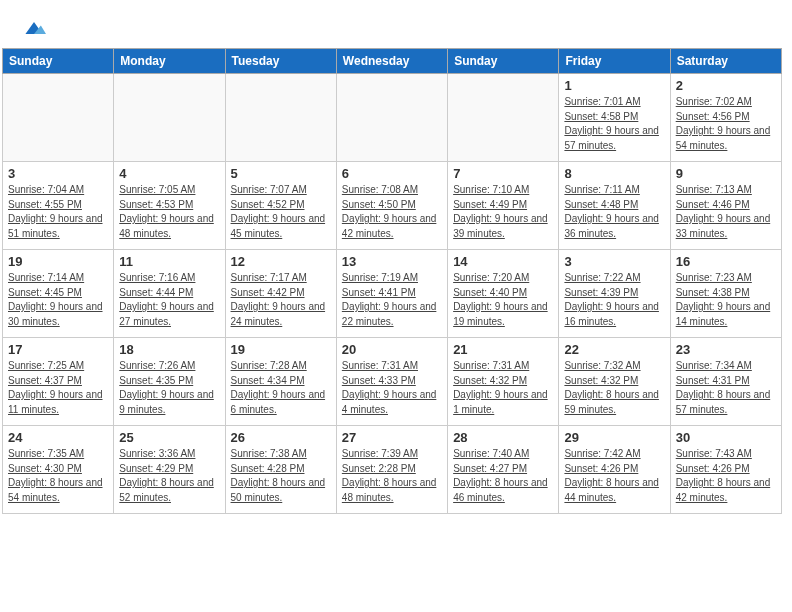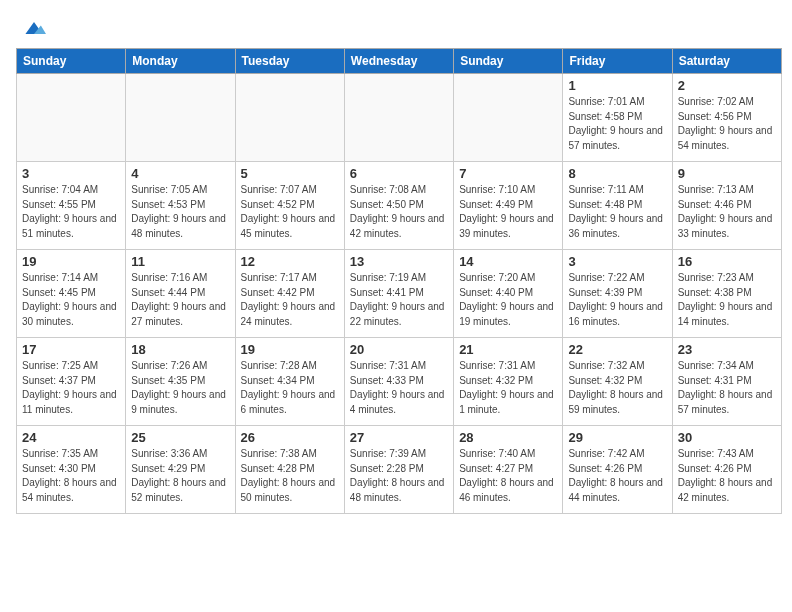--- a/index.html
+++ b/index.html
@@ -31,26 +31,26 @@
       padding: 4px 5px;
       font-size: 10px;
       color: #333;
       height: 88px;
       background: #fff;
     }
     
     .calendar td.empty { background: #f9f9f9; }
     
     .day-number { font-size: 13px; font-weight: bold; color: #333; margin-bottom: 2px; }
-    .day-info { font-size: 10px; color: #444; line-height: 1.45; }
+    .day-info { font-size: 10px; color: #444; line-height: 1.45; text-decoration: underline; }
     
     .logo-wrapper { display: flex; flex-direction: column; align-items: flex-start; }
     .logo-row { display: flex; align-items: center; }
 
-    .calendar-wrapper { padding: 0 10px 10px 16px; }
+    .calendar-wrapper { padding: 0 10px 10px 2px; }
   </style>
 </head>
 <body>
 
 <div class="header">
   <div class="logo-wrapper">
     <div class="logo-row">
       <span class="logo-text-general"></span>
       <svg class="logo-icon" viewBox="0 0 28 22" xmlns="http://www.w3.org/2000/svg">
         <polygon points="4,18 14,4 24,18" fill="#1a6dc0"></polygon>

